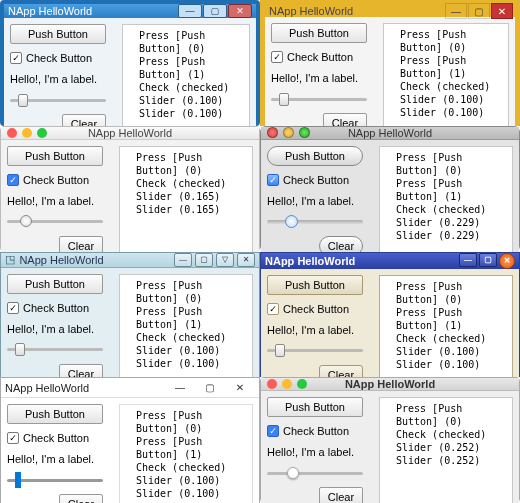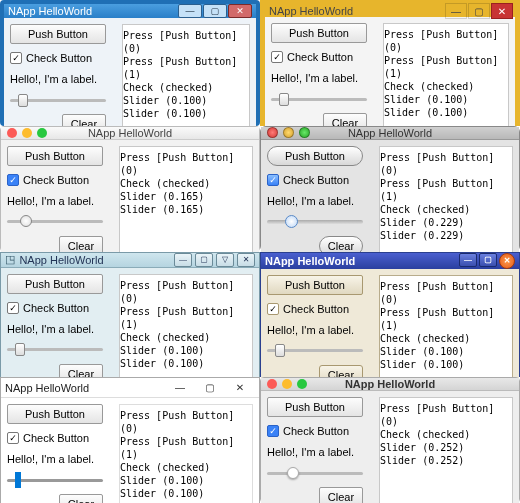--- a/index.html
+++ b/index.html
@@ -5,21 +5,21 @@
   * { box-sizing: border-box; margin: 0; padding: 0; }
   body { font-family: "Segoe UI", Tahoma, Arial, sans-serif; font-size: 11px; background: #fff; width: 520px; }
   .grid { display: flex; flex-wrap: wrap; width: 520px; }
   .cell { width: 260px; height: 125.75px; display: flex; flex-direction: column; }
   
   
   .titlebar { height: 20px; display: flex; align-items: center; padding: 0 4px; font-size: 11px; }
   .ttl { flex: 1; white-space: nowrap; overflow: hidden; }
   .client { flex: 1; display: flex; padding: 6px 6px 4px 6px; gap: 16px; background: #f5f5f5; }
   .col-left { width: 96px; display: flex; flex-direction: column; gap: 6px; }
-  .col-right { flex: 1; background: #fff; border: 1px solid #c8c8c8; font-family: "Consolas","Menlo",monospace; font-size: 10px; padding: 4px 0; line-height: 1.3; }
+  .col-right { flex: 1; background: #fff; border: 1px solid #c8c8c8; font-family: "Consolas","Menlo",monospace; font-size: 10px; padding: 4px 16px; line-height: 1.3; }
   .btn { height: 20px; border: 1px solid #999; background: linear-gradient(#fdfdfd,#e4e4e4); border-radius: 2px; font-size: 11px; display: flex; align-items: center; justify-content: center; cursor: pointer; }
   .check-row { display: flex; align-items: center; gap: 4px; height: 16px; }
   .check-box { width: 12px; height: 12px; border: 1px solid #777; background: #fff; display: flex; align-items: center; justify-content: center; font-size: 9px; border-radius: 2px; }
   .label-row { height: 14px; display: flex; align-items: center; }
   .slider-row { height: 16px; display: flex; align-items: center; }
   .slider-track { flex: 1; height: 3px; background: #bbb; border-radius: 2px; position: relative; }
   .slider-thumb { position: absolute; top: -5px; width: 10px; height: 13px; background: linear-gradient(#fff,#ddd); border: 1px solid #888; border-radius: 2px; }
   .clear-row { display: flex; justify-content: flex-end; }
   .clear-btn { width: 44px; }
 

